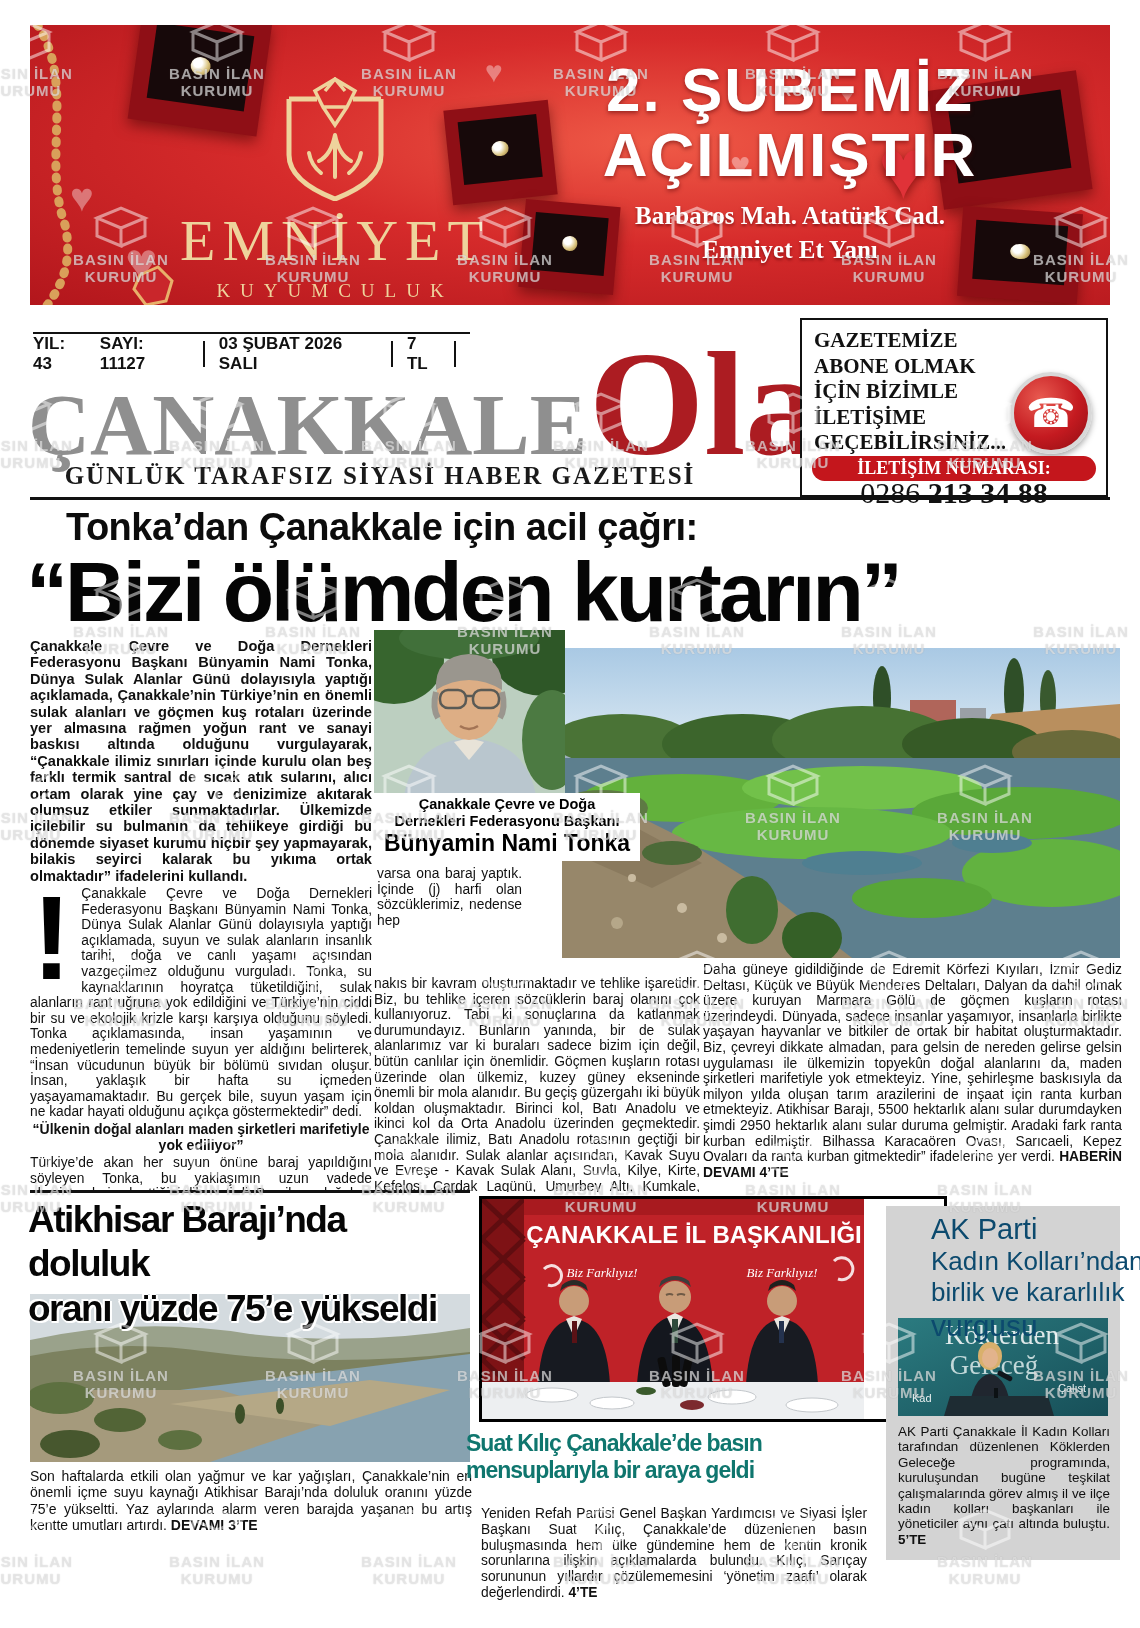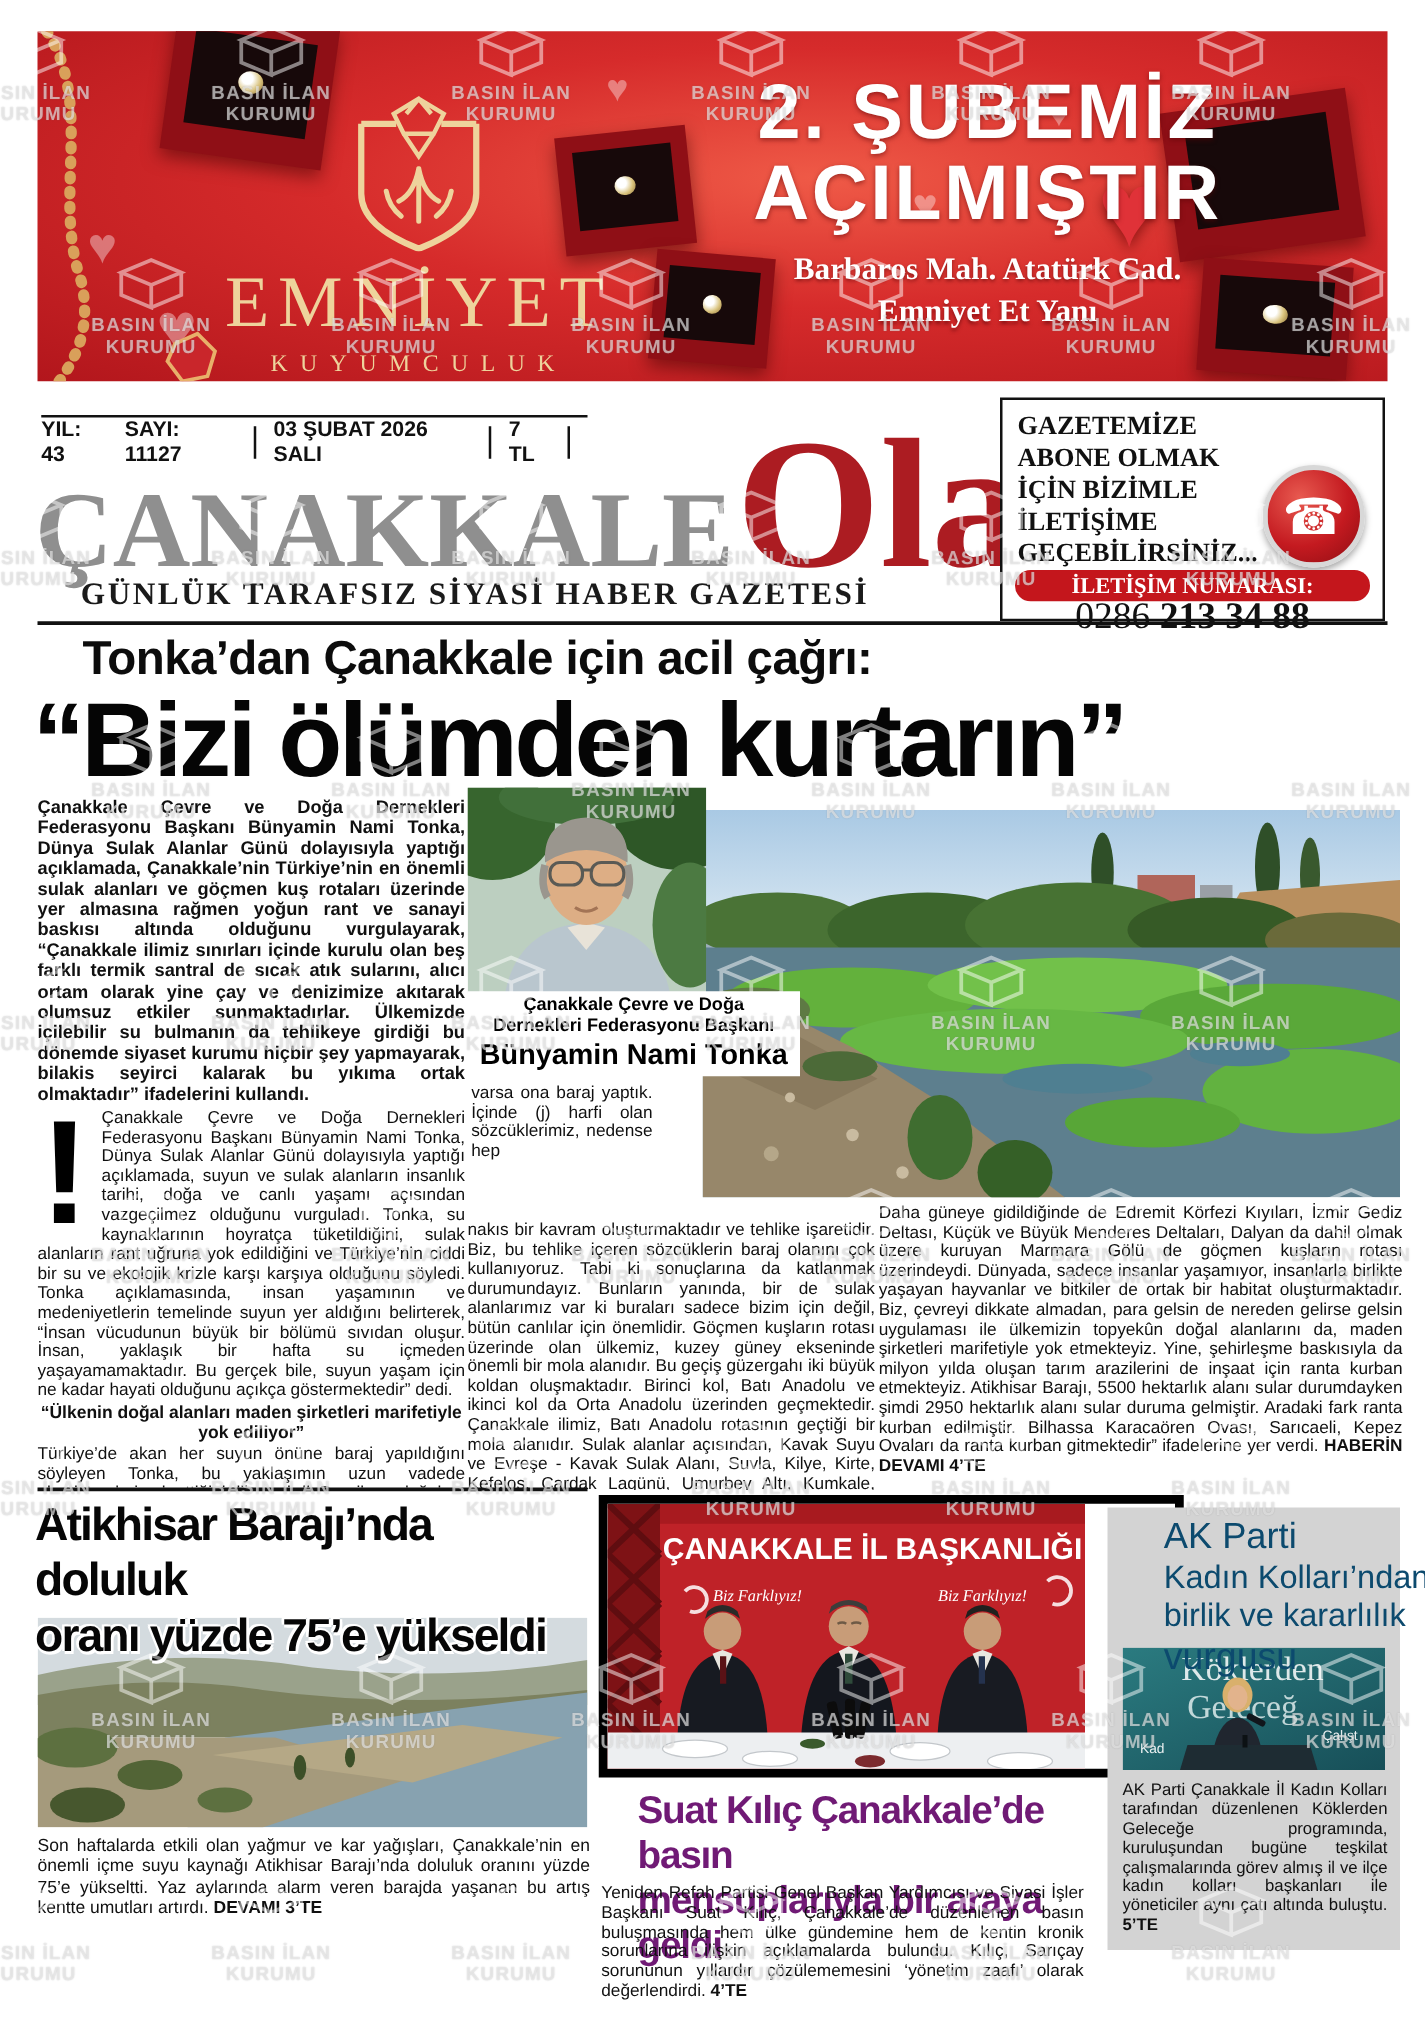--- a/index.html
+++ b/index.html
@@ -73,23 +73,23 @@
   .cap-s{font-weight:bold;font-size:14.5px;}
   .cap-b{font-weight:bold;font-size:23px;}
   .morelink{font-weight:bold;}
 
   
   .rule-left{left:30px;top:1190px;width:440px;height:3px;background:#111;}
   .dam-head{left:28px;top:1198px;width:446px;font-size:37px;font-weight:800;letter-spacing:-1.5px;
             line-height:1.2;color:#060606;z-index:3;
             text-shadow:-2px 0 #fff,2px 0 #fff,0 -2px #fff,0 2px #fff,-2px -2px #fff,2px 2px #fff;}
   .dam-body{left:30px;top:1468px;width:442px;font-size:14px;line-height:16.4px;text-align:justify;color:#101010;}
-  .mid-photo{left:479px;top:1196px;width:468px;height:226px;border:7px solid #000000;box-sizing:border-box;}
-  .mid-head{left:510px;top:1430px;width:390px;font-size:31px;font-weight:800;letter-spacing:-1px;
-            line-height:1.16;color:#701a75;}
+  .mid-photo{left:479px;top:1196px;width:468px;height:226px;border:3px solid #000000;box-sizing:border-box;}
+  .mid-head{left:466px;top:1430px;width:390px;font-size:23px;font-weight:800;letter-spacing:-1px;
+            line-height:1.16;color:#0f766e;}
   .mid-body{left:481px;top:1506px;width:386px;font-size:13.8px;line-height:15.8px;text-align:justify;color:#101010;}
   .gray-box{left:886px;top:1206px;width:234px;height:354px;background:#d3d3d3;}
   .ak-head{left:886px;top:1212px;width:234px;color:#0c4a6e;line-height:1.18;z-index:3;margin-left:45px;}
   .ak-h1{font-size:29px;}
   .ak-h2{font-size:26px;}
   .ak-h4{font-size:30px;}
   .ak-body{left:898px;top:1424px;width:212px;font-size:13.4px;line-height:15.4px;text-align:justify;color:#101010;z-index:3;}
 
   
   #watermarks{position:absolute;left:0;top:0;width:1140px;height:1628px;z-index:40;pointer-events:none;}

